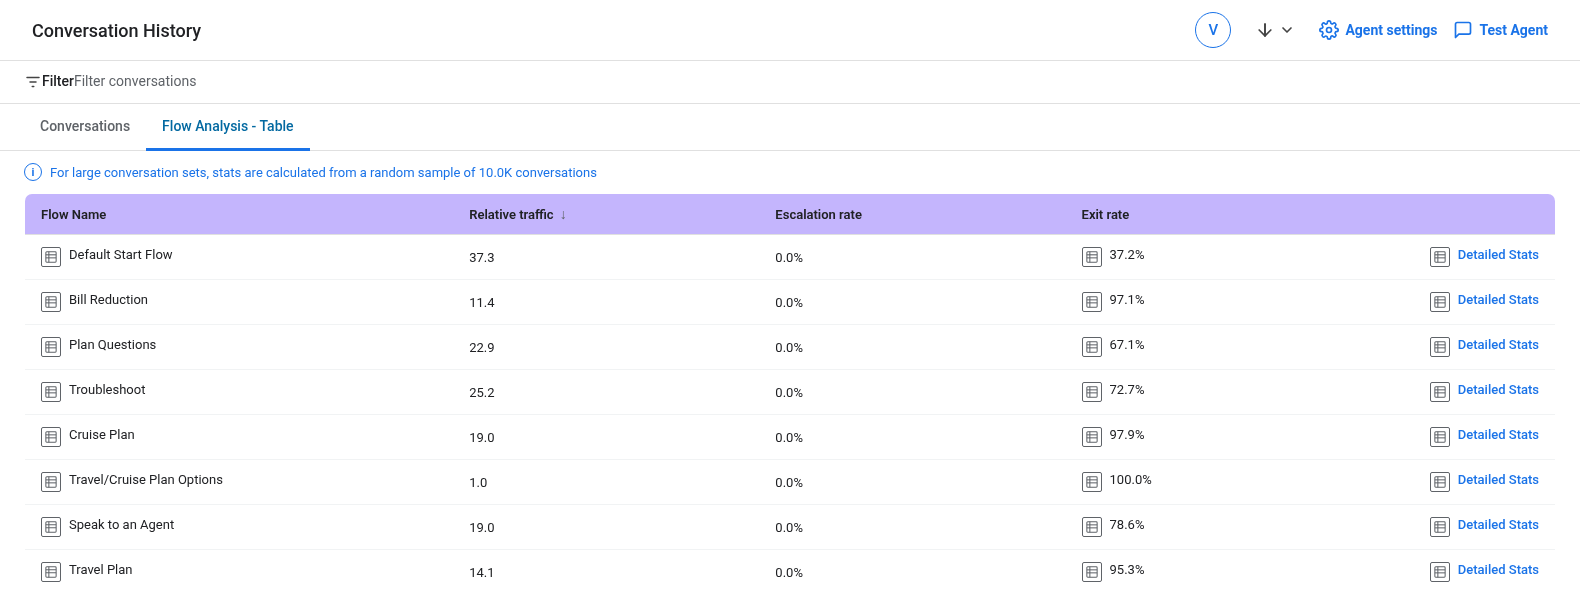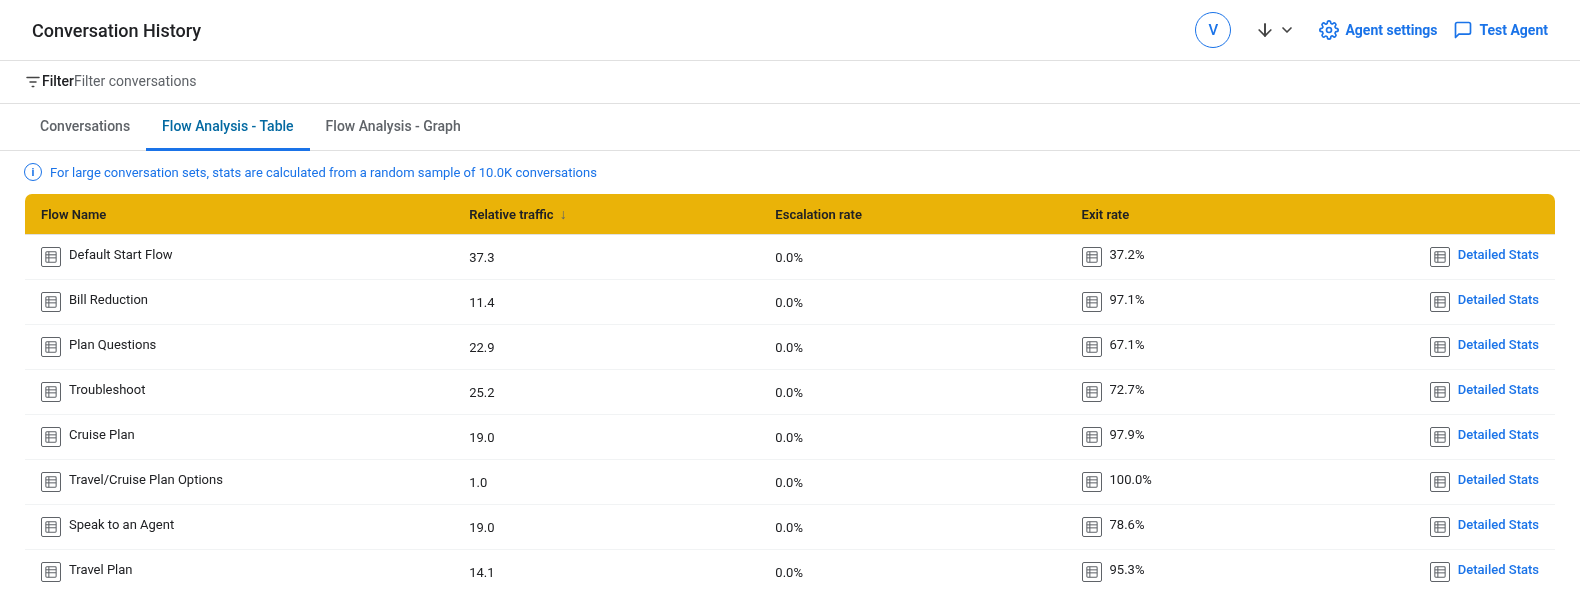--- a/index.html
+++ b/index.html
@@ -121,21 +121,21 @@
       padding: 0 24px 24px;
     }
     table {
       width: 100%;
       border-collapse: collapse;
       border: 1px solid #e0e0e0;
       border-radius: 8px;
       overflow: hidden;
     }
     thead tr {
-      background: #eab308;
+      background: #c4b5fd;
     }
     th {
       text-align: left;
       padding: 12px 16px;
       font-size: 13px;
       font-weight: 600;
       color: #202124;
       border-bottom: 1px solid #e0e0e0;
     }
     td {
@@ -224,21 +224,20 @@
     <line x1="8" y1="12" x2="16" y2="12"></line>
     <line x1="11" y1="18" x2="13" y2="18"></line>
   </svg>
   <span class="filter-label">Filter</span>
   <span class="filter-placeholder">Filter conversations</span>
 </div>
 
 <div class="tabs">
   <div class="tab">Conversations</div>
   <div class="tab active">Flow Analysis - Table</div>
-  <div class="tab">Flow Analysis - Graph</div>
 </div>
 
 <div class="info-banner">
   <div class="info-icon">i</div>
   <span>For large conversation sets, stats are calculated from a random sample of 10.0K conversations</span>
 </div>
 
 <div class="table-container">
   <table>
     <thead>

